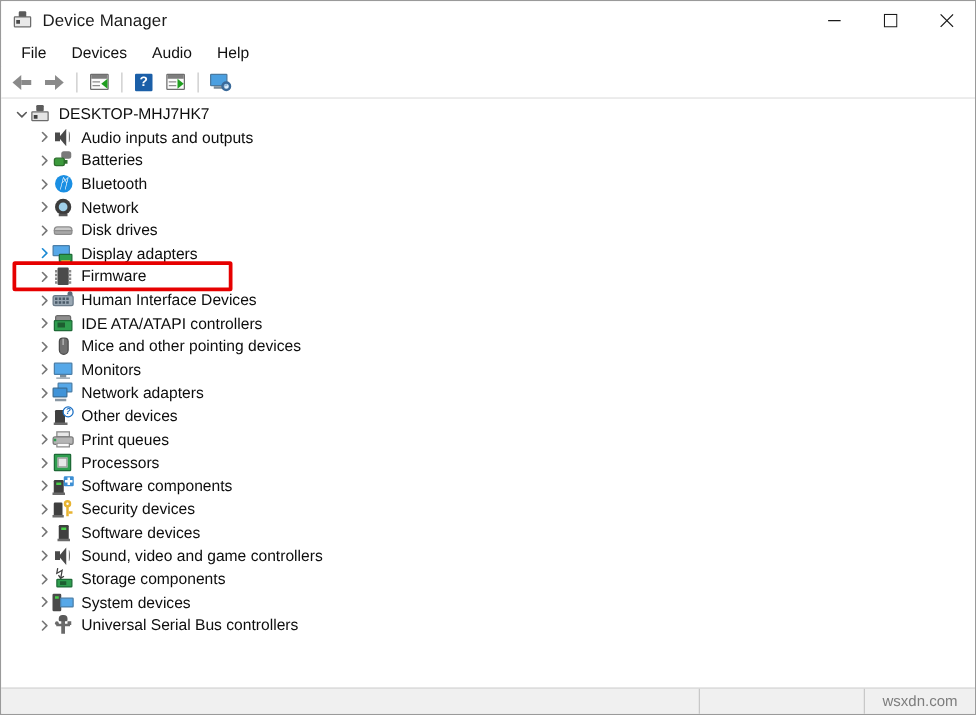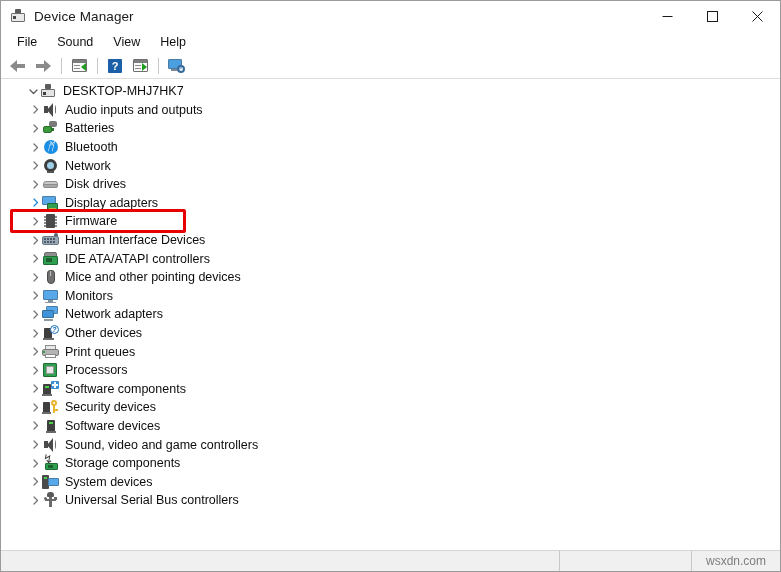--- a/index.html
+++ b/index.html
@@ -218,21 +218,21 @@
     overflow: hidden;
     padding-top: 3px;
   }
   .tree-row {
     height: 18.6px;
     display: flex;
     align-items: center;
     position: relative;
     white-space: nowrap;
   }
-  .tree-row.root { padding-left: 26px; }
+  .tree-row.root { padding-left: 10px; }
   .tree-row.child { padding-left: 28px; }
   .chev {
     width: 13px;
     flex: none;
     display: flex;
     align-items: center;
     justify-content: center;
     color: #767676;
     font-size: 9px;
     line-height: 1;
@@ -421,22 +421,22 @@
       <div class="winbtn">
         <svg width="11" height="11" viewBox="0 0 11 11">
             <path d="M0.5 0.5 L10.5 10.5 M10.5 0.5 L0.5 10.5" stroke="#1a1a1a" stroke-width="1"></path>
           </svg>
       </div>
     </div>
   </div>
 
   <div class="menubar">
     <div class="menu-item">File</div>
-    <div class="menu-item">Sound</div>
-    <div class="menu-item">View</div>
+    <div class="menu-item">Devices</div>
+    <div class="menu-item">Audio</div>
     <div class="menu-item">Help</div>
   </div>
 
   <div class="toolbar">
     <div class="tb-btn">
       <div class="arrow back">
         <div class="head"></div>
           <div class="shaft"></div>
       </div>
     </div>

